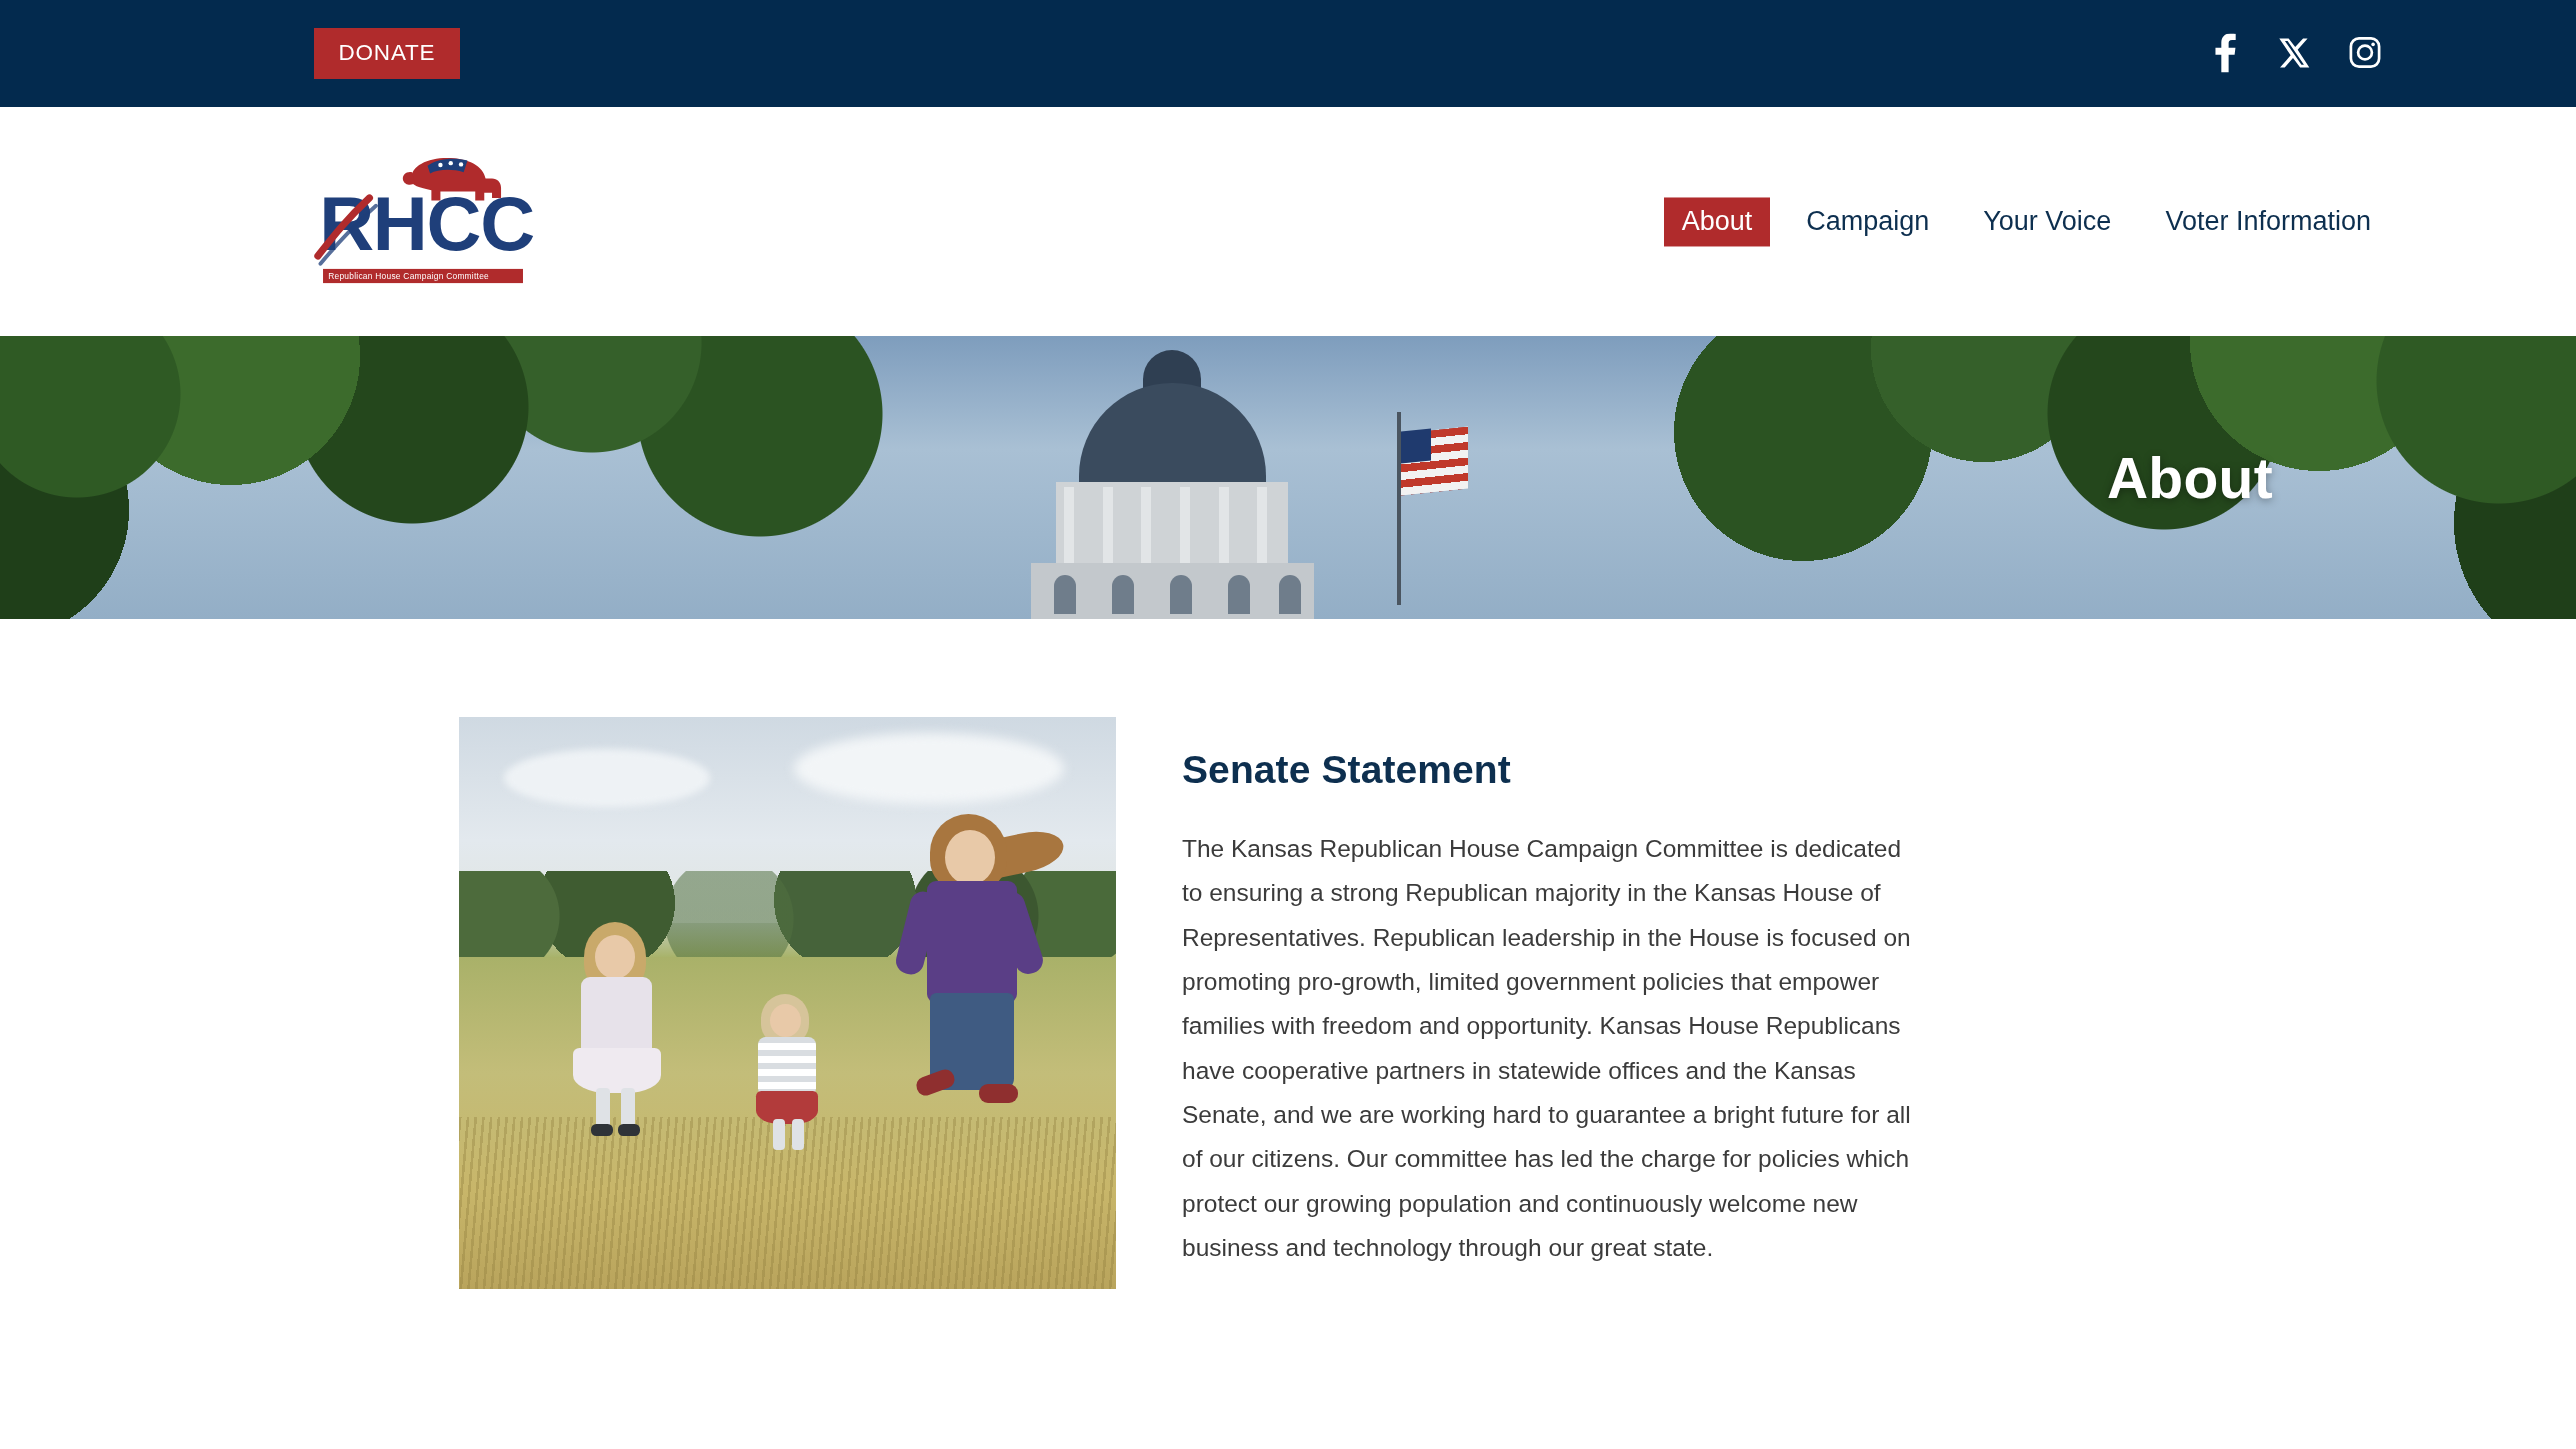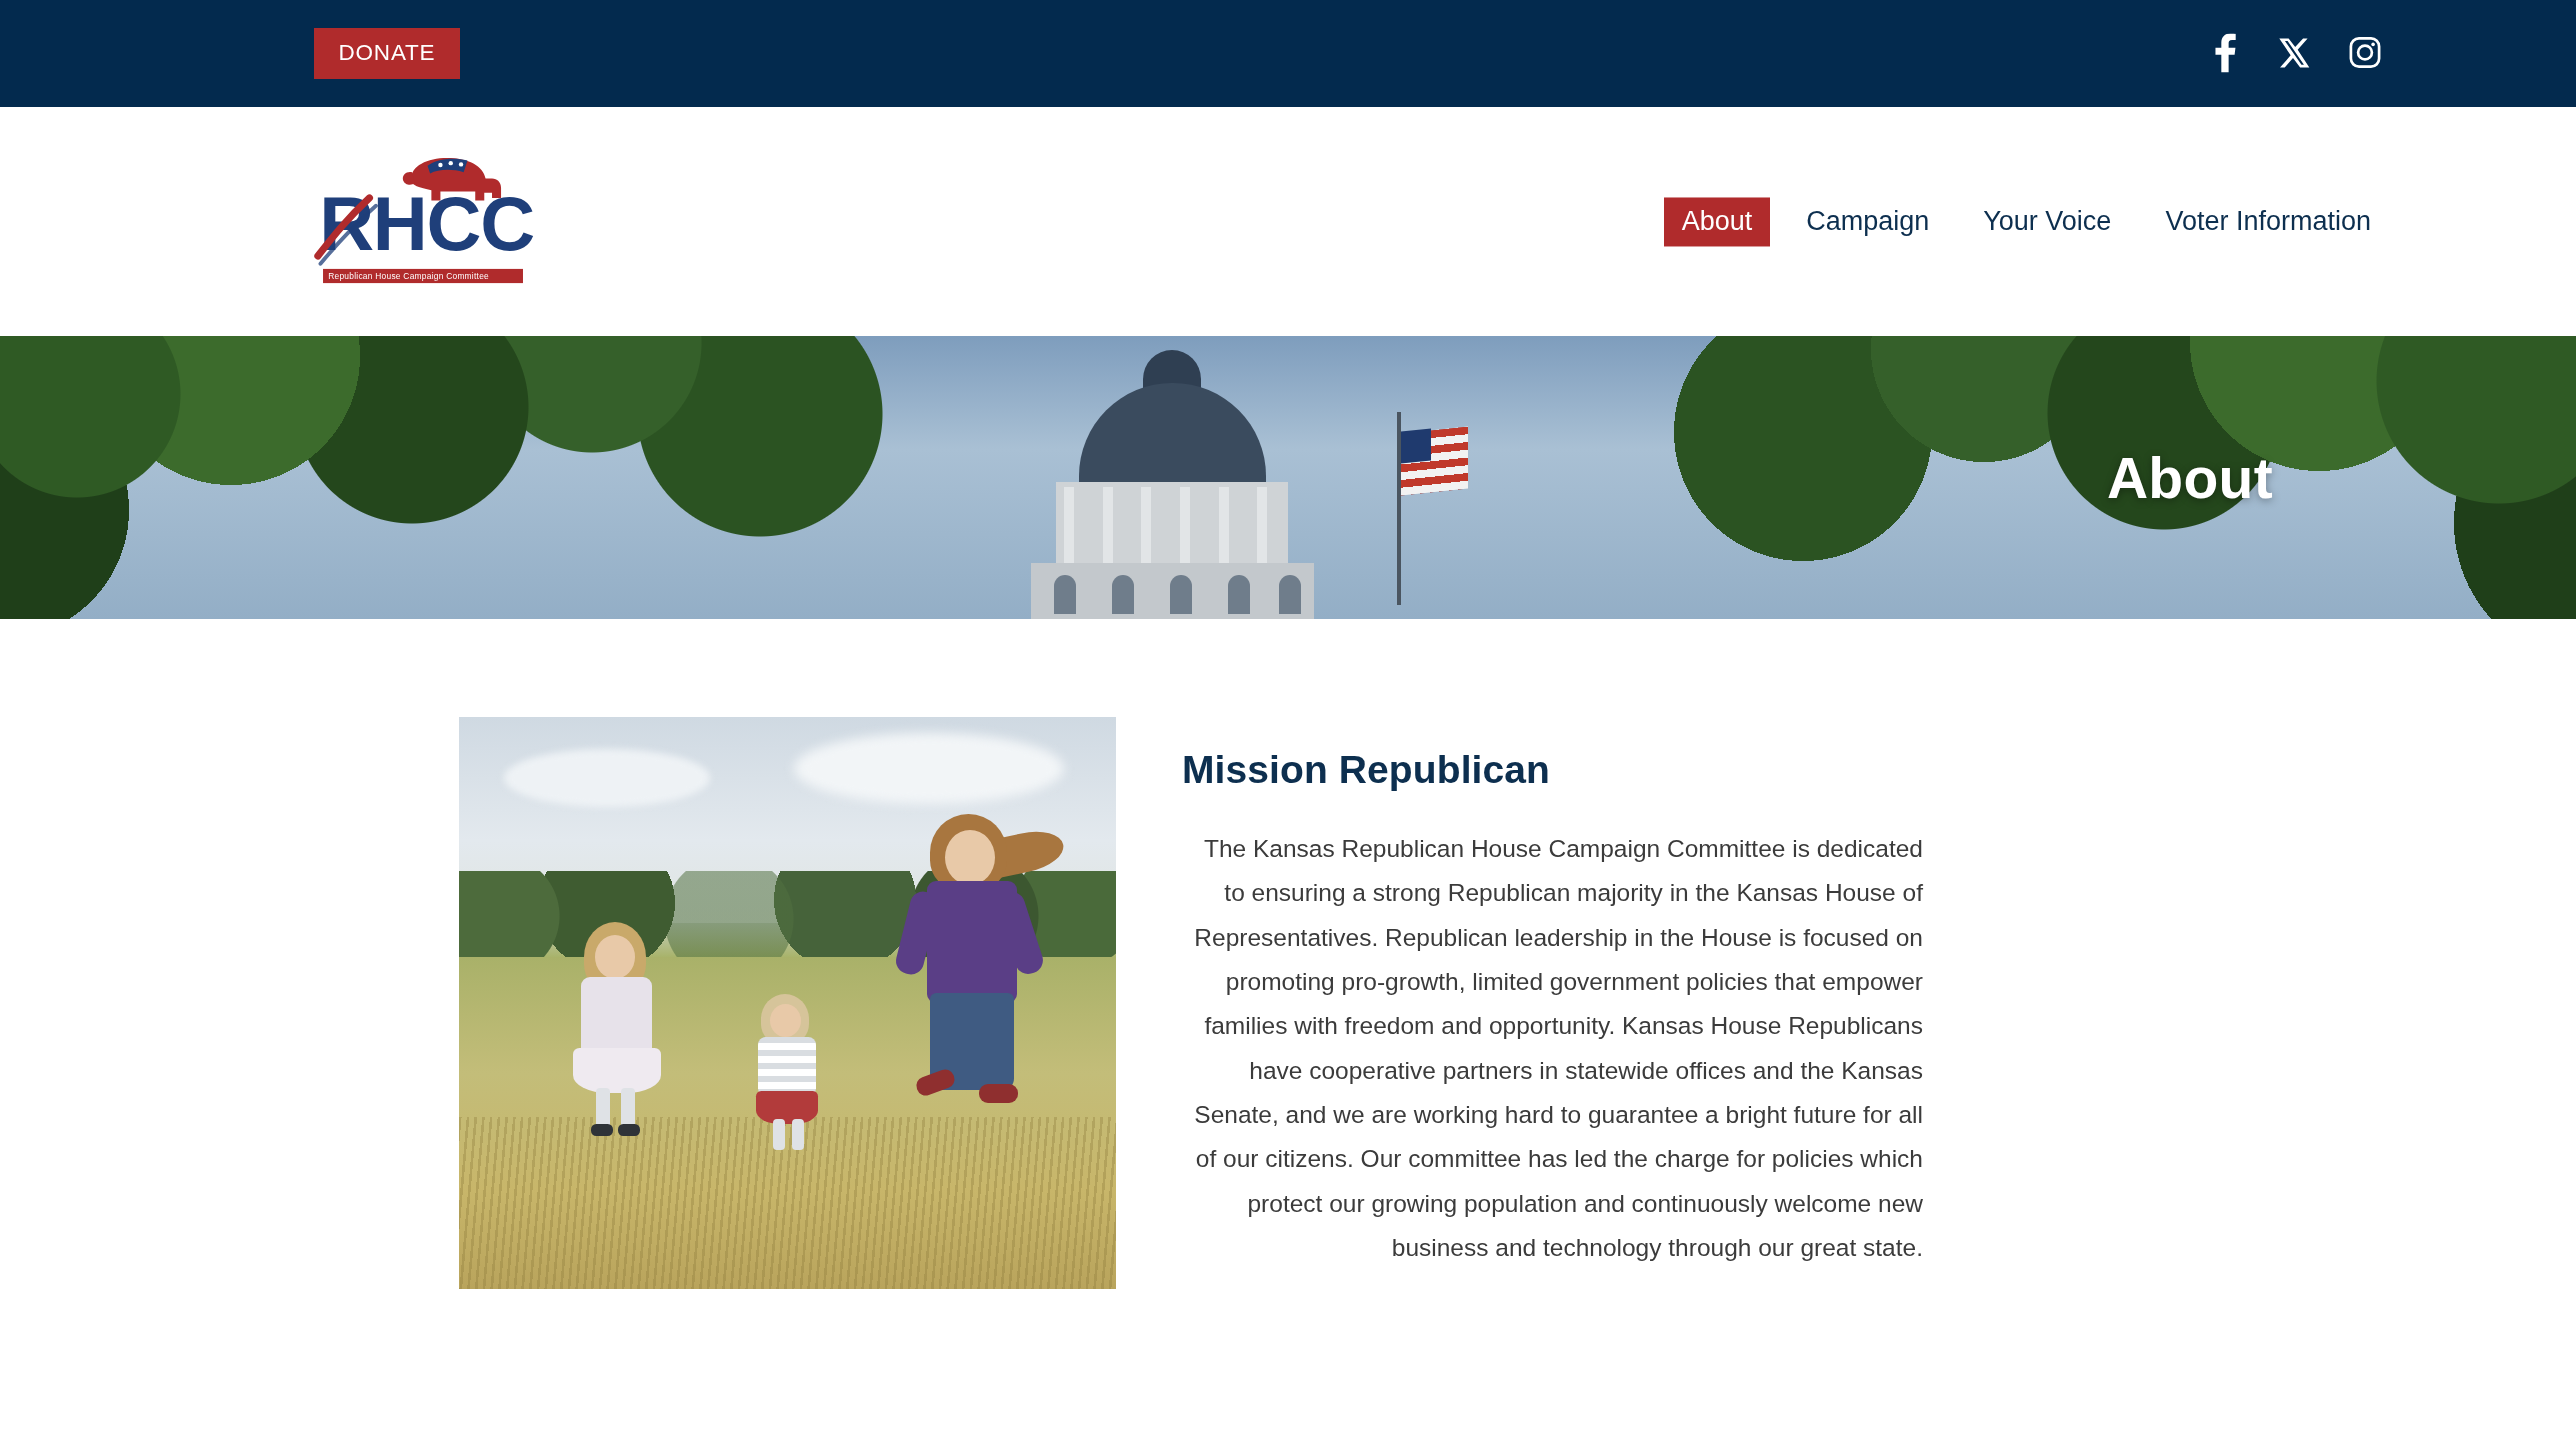--- a/index.html
+++ b/index.html
@@ -270,21 +270,20 @@
     font-size: 39px;
     font-weight: bold;
     color: #0d2f4f;
     margin-bottom: 35px;
     letter-spacing: 0.1px;
   }
   .mission-body {
     font-size: 24.5px;
     line-height: 1.81;
     color: #3b3b3b;
-    text-align: right;
   }
 </style>
 </head>
 <body>
 
 <div class="topbar">
   <button class="donate-btn">DONATE</button>
 
   <div class="social">
     <span class="social-icon">
@@ -411,19 +410,19 @@
         <div class="arm l"></div>
           <div class="arm r"></div>
           <div class="body"></div>
         <div class="jeans"></div>
           <div class="shoe l"></div>
           <div class="shoe r"></div>
       </div>
     </div>
 
     <div class="mission">
-      <h2 class="mission-title">Mission Republican</h2>
+      <h2 class="mission-title">Senate Statement</h2>
       <p class="mission-body">The Kansas Republican House Campaign Committee is dedicated to ensuring a strong Republican majority in the Kansas House of Representatives. Republican leadership in the House is focused on promoting pro-growth, limited government policies that empower families with freedom and opportunity. Kansas House Republicans have cooperative partners in statewide offices and the Kansas Senate, and we are working hard to guarantee a bright future for all of our citizens. Our committee has led the charge for policies which protect our growing population and continuously welcome new business and technology through our great state.</p>
     </div>
 
   </div>
 </div>
 
 
 </body></html>

